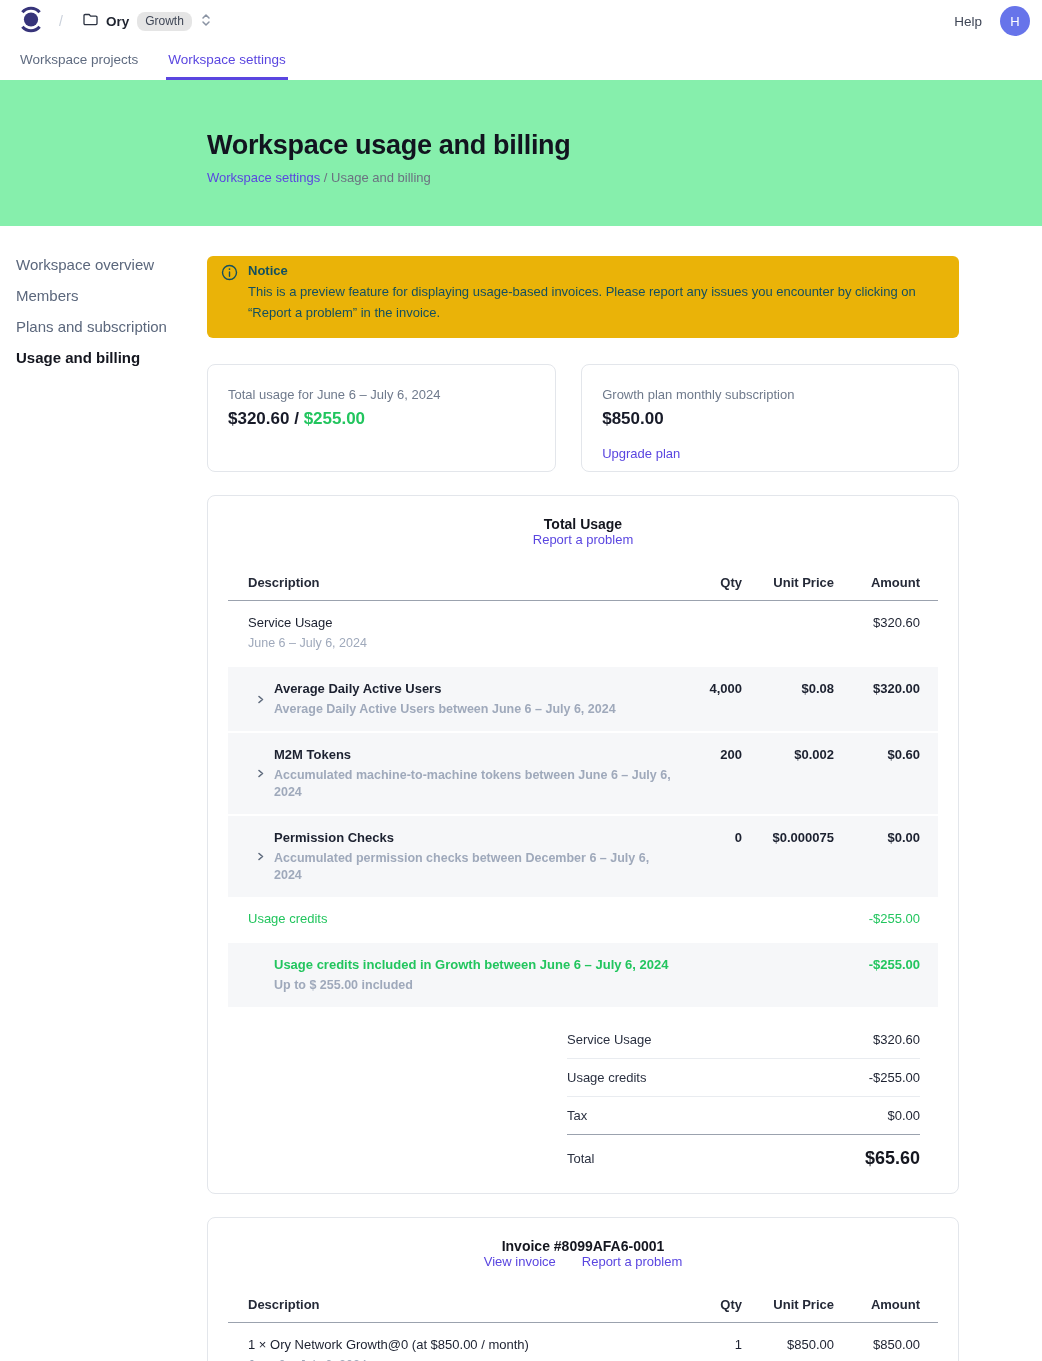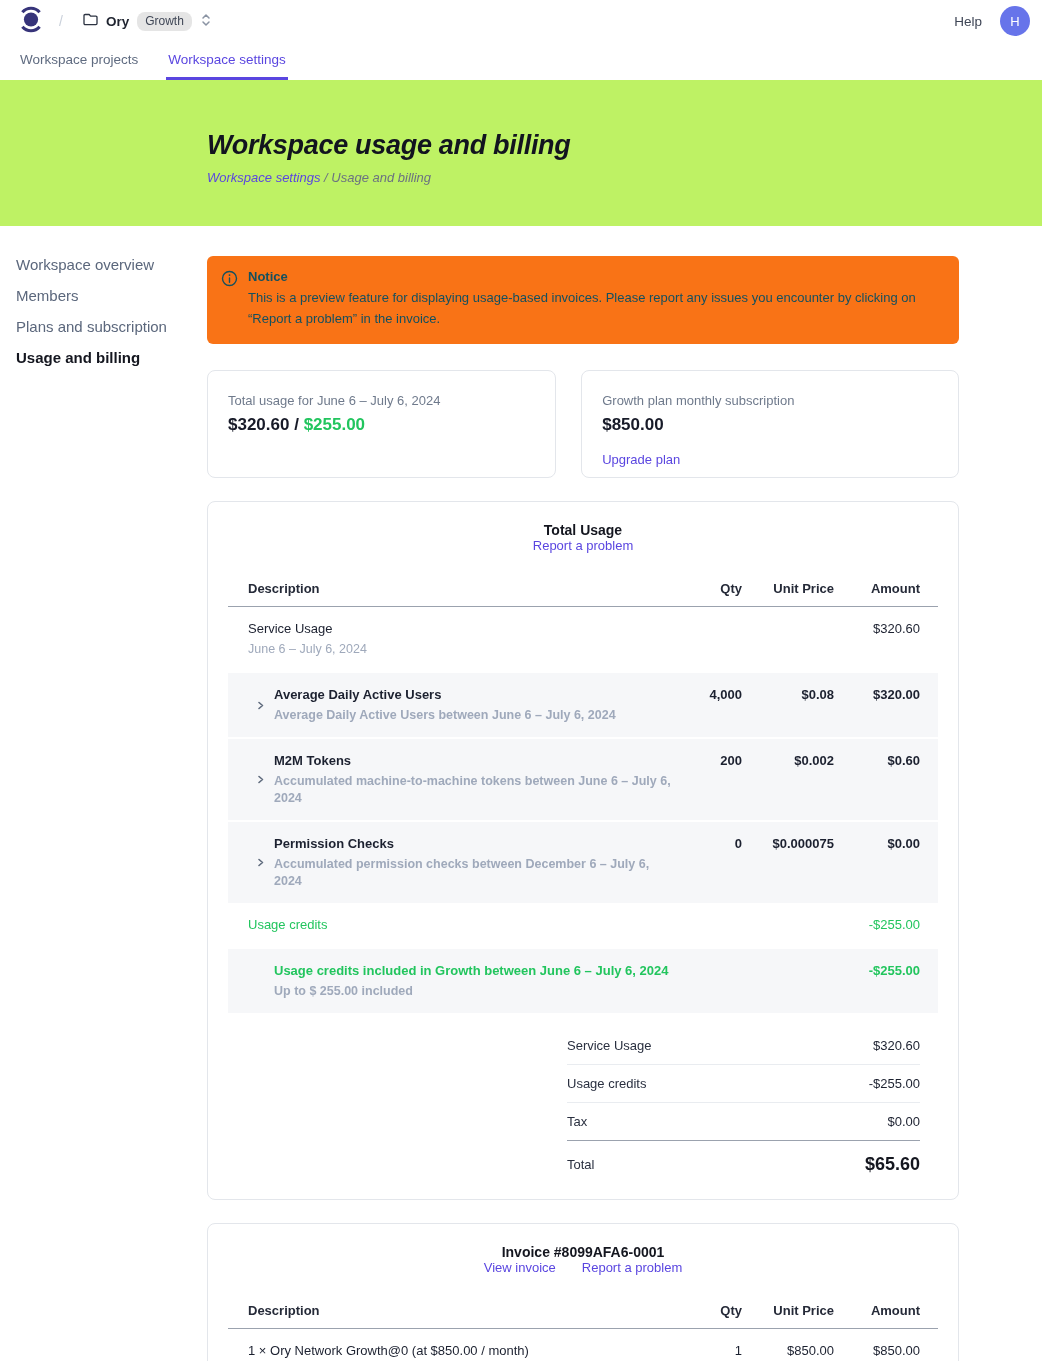--- a/index.html
+++ b/index.html
@@ -25,35 +25,35 @@
   .avatar { width: 30px; height: 30px; border-radius: 50%; background: #6774ea; color: #fff;
     display: flex; align-items: center; justify-content: center; font-size: 13px; font-weight: 500; }
 
   
   .tabs-row { display: flex; gap: 26px; padding: 0 18px; height: 38px; background: #fff; }
   .tab { font-size: 13.5px; color: #5f6b80; display: flex; align-items: center;
     border-bottom: 3px solid transparent; padding: 0 2px; }
   .tab.active { color: #5a46e0; font-weight: 500; border-bottom-color: #5a46e0; }
 
   
-  .hero { background: #bef264; padding: 50px 83px 0 207px; height: 146px; font-style: italic; }
+  .hero { background: #86efac; padding: 50px 83px 0 207px; height: 146px; }
   .hero h1 { font-size: 27px; font-weight: 700; letter-spacing: -0.3px; color: #12141f; }
   .hero .crumbs { margin-top: 9px; font-size: 13px; color: #6b7280; }
   .hero .crumbs a { color: #5a46e0; font-weight: 500; }
 
   
   .main { display: flex; align-items: flex-start; padding-top: 30px; }
   .sidebar { width: 207px; flex: none; padding-left: 16px; }
   .side-item { display: block; text-align: right; font-size: 15px; color: #5b677c;
     line-height: 18px; margin-bottom: 13px; }
   .side-item.active { color: #14161f; font-weight: 700; }
   .content { width: 752px; flex: none; }
 
   
-  .notice { background: #f97316; border-radius: 6px; padding: 13px 20px 15px 14px;
+  .notice { background: #eab308; border-radius: 6px; padding: 7px 20px 15px 14px;
     display: flex; gap: 10px; color: #14505f; }
   .notice .n-title { font-size: 13px; font-weight: 700; margin-bottom: 4px; }
   .notice .n-body { font-size: 13px; line-height: 1.58; }
   .notice svg { margin-top: 1px; flex: none; }
 
   
   .cards-row { display: flex; gap: 25px; margin-top: 26px; }
   .stat-card { border: 1px solid #e3e6eb; border-radius: 8px; height: 108px;
     padding: 22px 20px; background: #fff; }
   .stat-card.c1 { width: 364px; }

